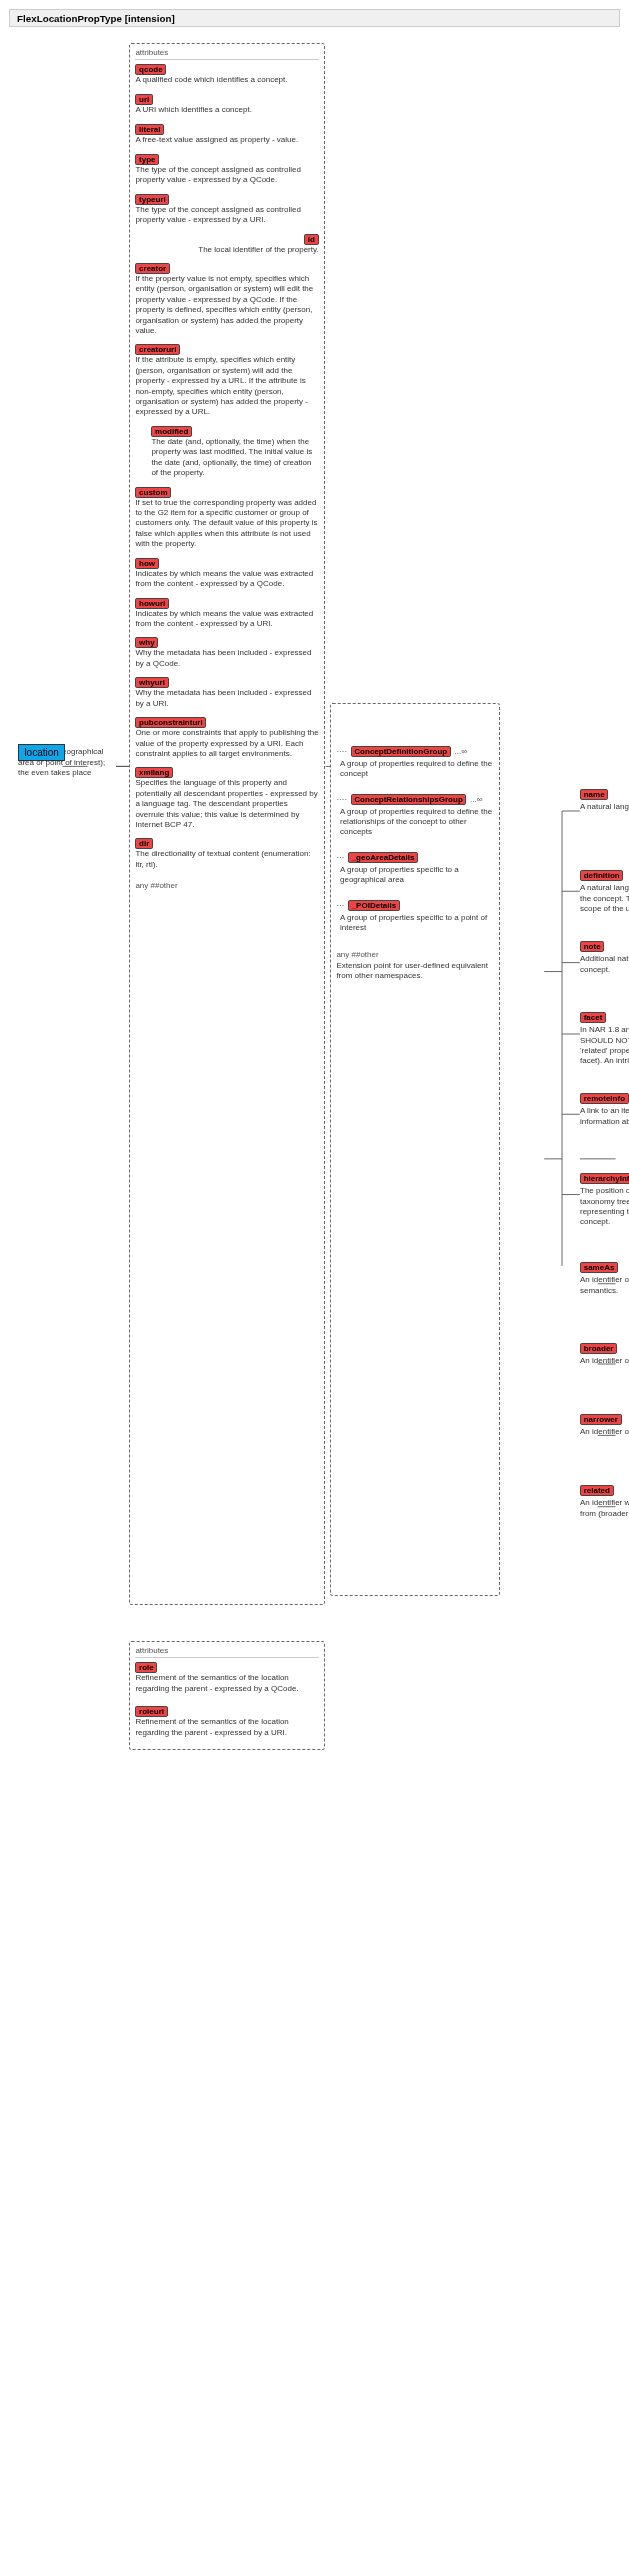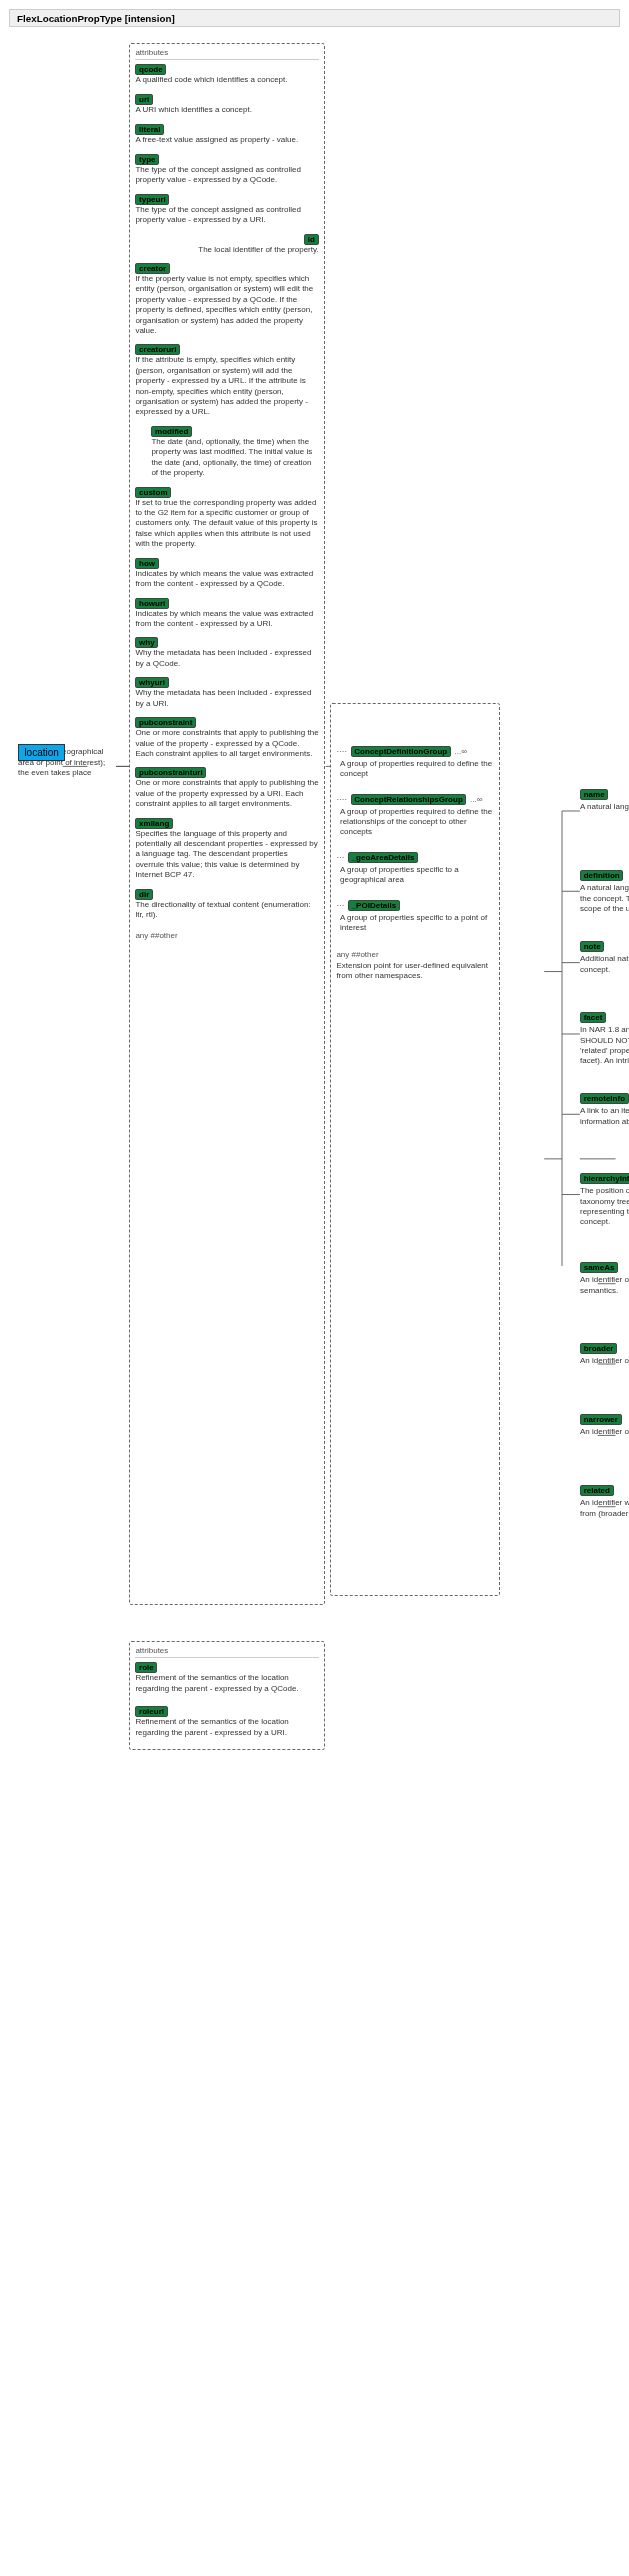--- a/index.html
+++ b/index.html
@@ -22,21 +22,21 @@
       min-height: 2553px;
     }
     
     .elem-tag {
       display: inline-block;
       border: 0.9px solid #444;
       border-radius: 1.8px;
       padding: 0px 2.7px;
       font-size: 8px;
       font-weight: bold;
-      background: #15803d;
+      background: #ef4444;
       white-space: nowrap;
     }
     
     .main-left-box {
       position: absolute;
       border: 1.3px dashed #666;
       border-radius: 2.7px;
       background: #fff;
     }
     .item-desc {
@@ -196,24 +196,20 @@
         </div>
         <div style="margin-bottom:7.1px;">
           <span class="elem-tag">why</span>
           <div class="item-desc">Why the metadata has been included - expressed by a QCode.</div>
         </div>
         <div style="margin-bottom:7.1px;">
           <span class="elem-tag">whyuri</span>
           <div class="item-desc">Why the metadata has been included - expressed by a URI.</div>
         </div>
         <div style="margin-bottom:7.1px;">
-          <span class="elem-tag">pubconstraint</span>
-          <div class="item-desc">One or more constraints that apply to publishing the value of the property - expressed by a QCode. Each constraint applies to all target environments.</div>
-        </div>
-        <div style="margin-bottom:7.1px;">
           <span class="elem-tag">pubconstrainturi</span>
           <div class="item-desc">One or more constraints that apply to publishing the value of the property expressed by a URI. Each constraint applies to all target environments.</div>
         </div>
         <div style="margin-bottom:7.1px;">
           <span class="elem-tag">xmllang</span>
           <div class="item-desc">Specifies the language of this property and potentially all descendant properties - expressed by a language tag. The descendant properties overrule this value; this value is determined by Internet BCP 47.</div>
         </div>
         <div style="margin-bottom:7.1px;">
           <span class="elem-tag">dir</span>
           <div class="item-desc">The directionality of textual content (enumeration: ltr, rtl).</div>

